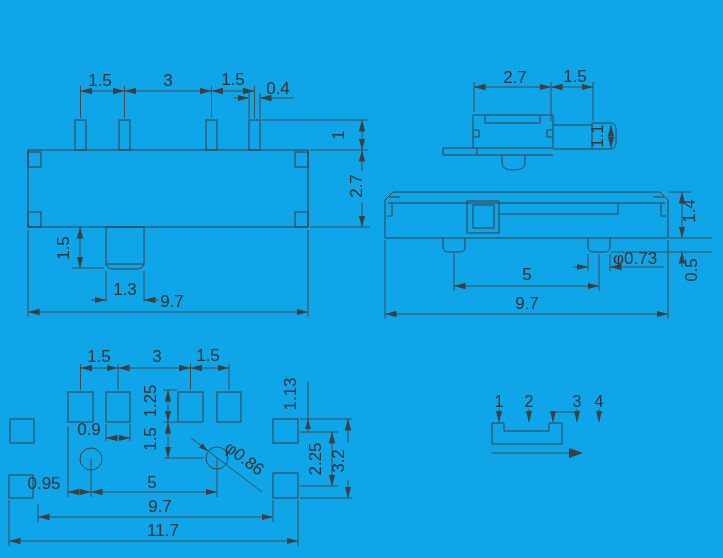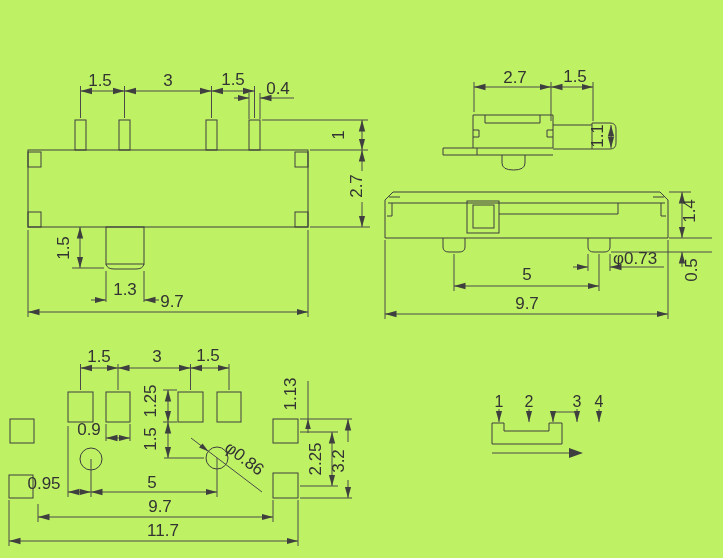--- a/index.html
+++ b/index.html
@@ -1,16 +1,16 @@
 <!DOCTYPE html>
 <html><head>
 <meta charset="utf-8">
 <style>
   html,body{margin:0;padding:0;background:#ffffff;}
-  .sheet{position:relative;width:723px;height:558px;background:#bef264;overflow:hidden;
+  .sheet{position:relative;width:723px;height:558px;background:#0ea5e9;overflow:hidden;
          font-family:"Liberation Sans", sans-serif;}
   svg{display:block}
   .ln{stroke:#3f3f3f;stroke-width:1;fill:none;}
   .thin{stroke:#4a4a4a;stroke-width:1;fill:none;}
   .dimtxt{fill:#333;font-size:17px;font-family:"Liberation Sans", sans-serif;}
   .schtxt{fill:#333;font-size:16px;font-family:"Liberation Sans", sans-serif;}
   .arrfill{fill:#3f3f3f;stroke:none;}
 </style>
 </head>
 <body>

